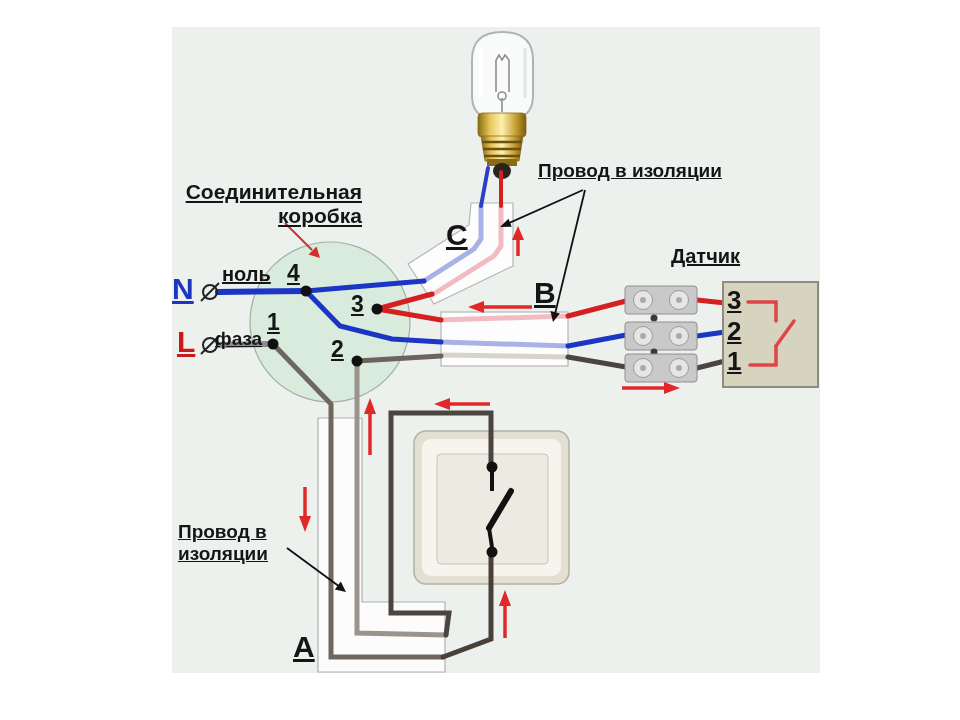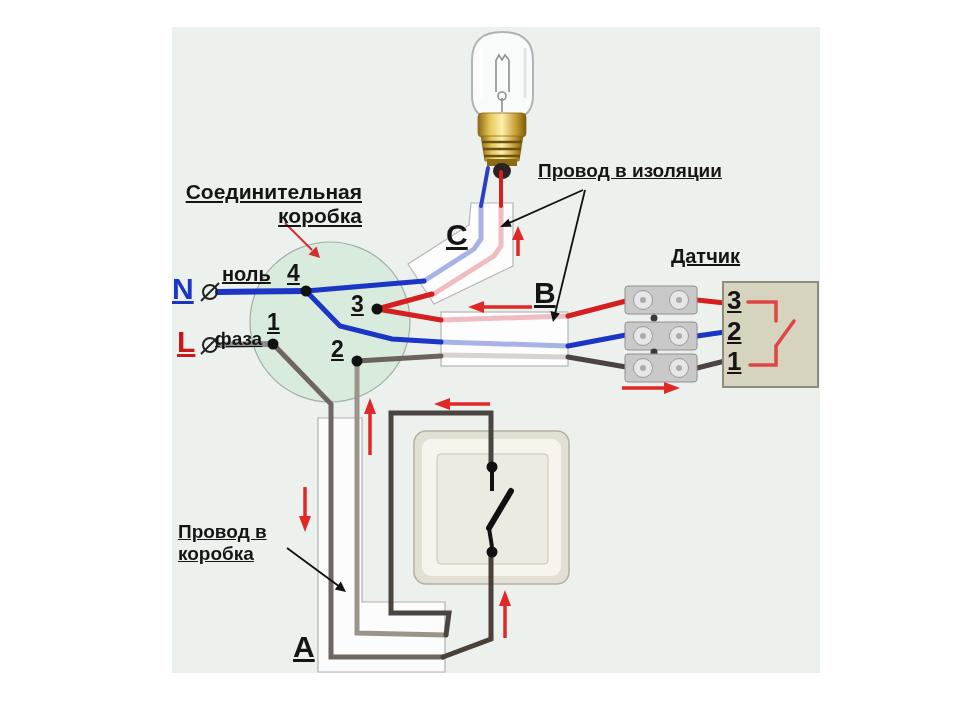--- a/index.html
+++ b/index.html
@@ -215,19 +215,19 @@
   <div class="lbl b23" style="left:351px;top:291px;">3</div>
   <div class="lbl b23" style="left:267px;top:309px;">1</div>
   <div class="lbl b23" style="left:331px;top:336px;">2</div>
 
   <div class="lbl b30" style="left:446px;top:218px;">C</div>
   <div class="lbl b30" style="left:534px;top:276px;">B</div>
   <div class="lbl b30" style="left:293px;top:630px;">А</div>
 
   <div class="lbl b19" style="left:538px;top:160px;">Провод в изоляции</div>
   <div class="lbl b19" style="left:178px;top:521px;">Провод в
-коробка</div>
+изоляции</div>
 
   <div class="lbl b20" style="left:663px;top:245px;margin-left:8px;">Датчик</div>
   <div class="lbl b26" style="left:727px;top:285px;">3</div>
   <div class="lbl b26" style="left:727px;top:316px;">2</div>
   <div class="lbl b26" style="left:727px;top:346px;">1</div>
 </div>
 
 </body></html>

